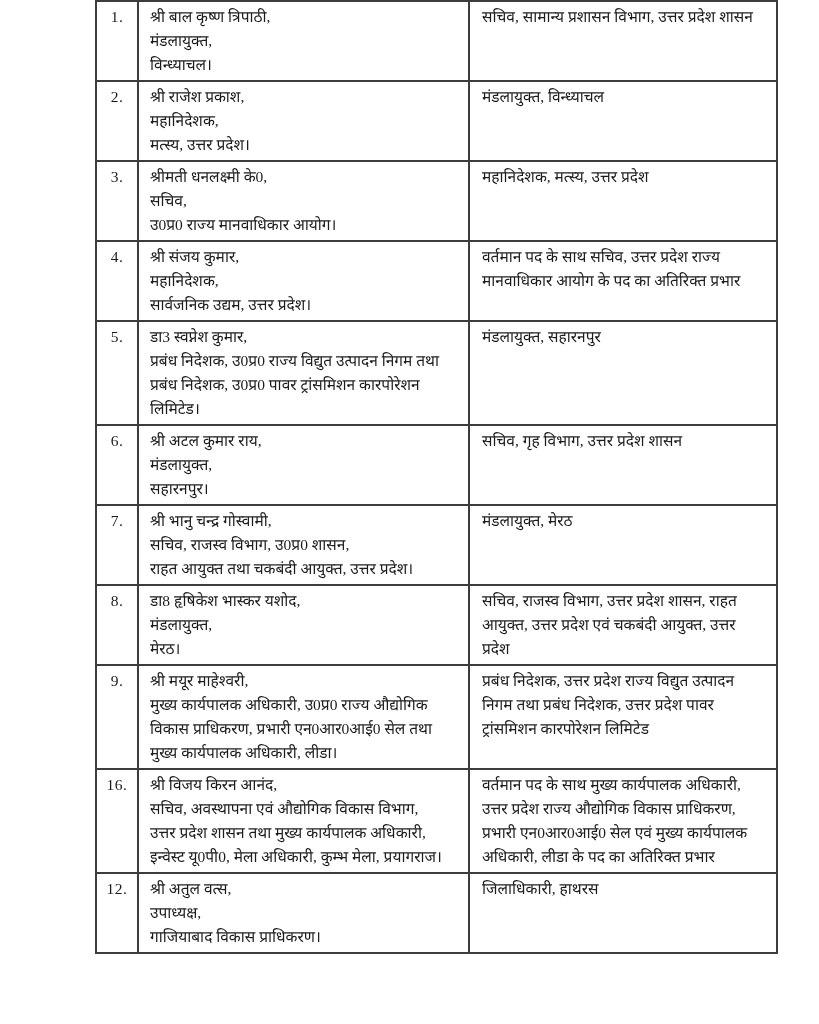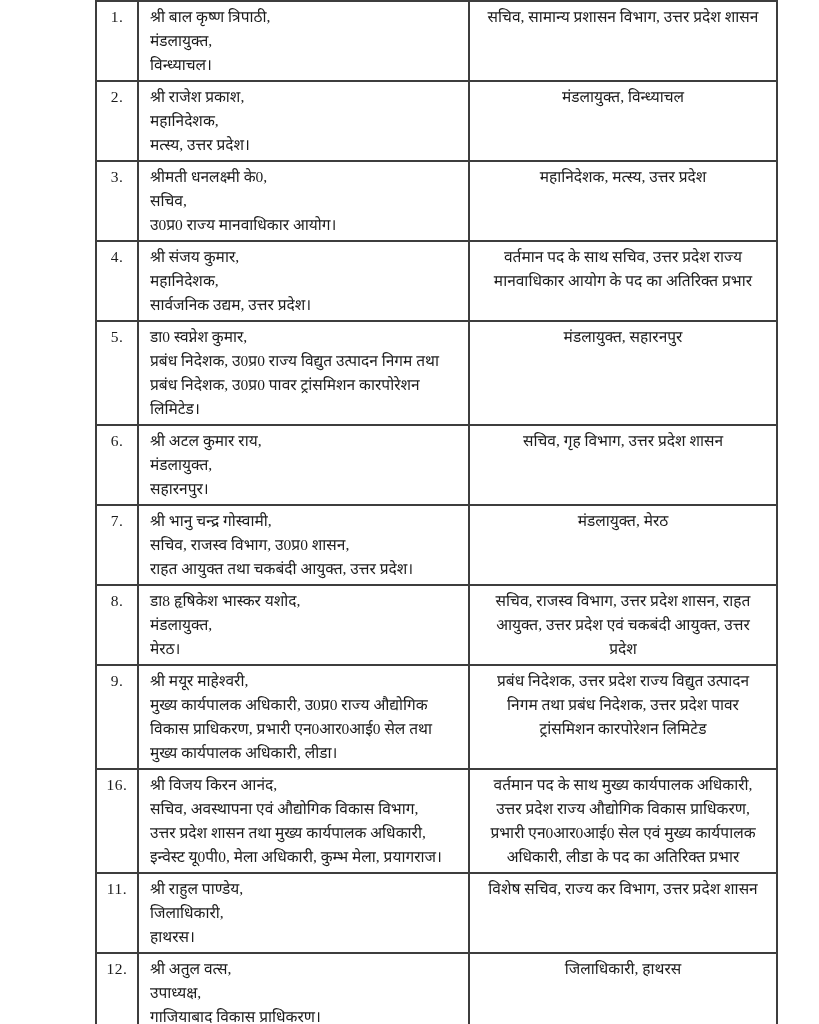--- a/index.html
+++ b/index.html
@@ -35,21 +35,20 @@
     letter-spacing: 0.5px;
   }
   td.from {
     width: 331px;
     padding: 3px 8px 3px 11px;
     white-space: pre-line;
   }
   td.to {
     width: 308px;
     vertical-align: middle;
-    text-align: center;
     padding: 3px 12px;
     line-height: 25px;
   }
 </style>
 </head>
 <body>
 
 <div id="page">
   <table class="transfer">
     <tbody>
@@ -76,21 +75,21 @@
       </tr>
       <tr style="height:75px">
         <td class="sn">4.</td>
         <td class="from">श्री संजय कुमार,
 महानिदेशक,
 सार्वजनिक उद्यम, उत्तर प्रदेश।</td>
         <td class="to">वर्तमान पद के साथ सचिव, उत्तर प्रदेश राज्य मानवाधिकार आयोग के पद का अतिरिक्त प्रभार</td>
       </tr>
       <tr style="height:99px">
         <td class="sn">5.</td>
-        <td class="from">डा0 स्वप्नेश कुमार,
+        <td class="from">डा3 स्वप्नेश कुमार,
 प्रबंध निदेशक, उ0प्र0 राज्य विद्युत उत्पादन निगम तथा
 प्रबंध निदेशक, उ0प्र0 पावर ट्रांसमिशन कारपोरेशन
 लिमिटेड।</td>
         <td class="to">मंडलायुक्त, सहारनपुर</td>
       </tr>
       <tr style="height:76px">
         <td class="sn">6.</td>
         <td class="from">श्री अटल कुमार राय,
 मंडलायुक्त,
 सहारनपुर।</td>
@@ -119,27 +118,20 @@
         <td class="to">प्रबंध निदेशक, उत्तर प्रदेश राज्य विद्युत उत्पादन निगम तथा प्रबंध निदेशक, उत्तर प्रदेश पावर ट्रांसमिशन कारपोरेशन लिमिटेड</td>
       </tr>
       <tr style="height:100px">
         <td class="sn">16.</td>
         <td class="from">श्री विजय किरन आनंद,
 सचिव, अवस्थापना एवं औद्योगिक विकास विभाग,
 उत्तर प्रदेश शासन तथा मुख्य कार्यपालक अधिकारी,
 इन्वेस्ट यू0पी0, मेला अधिकारी, कुम्भ मेला, प्रयागराज।</td>
         <td class="to">वर्तमान पद के साथ मुख्य कार्यपालक अधिकारी, उत्तर प्रदेश राज्य औद्योगिक विकास प्राधिकरण, प्रभारी एन0आर0आई0 सेल एवं मुख्य कार्यपालक अधिकारी, लीडा के पद का अतिरिक्त प्रभार</td>
       </tr>
-      <tr style="height:73px">
-        <td class="sn">11.</td>
-        <td class="from">श्री राहुल पाण्डेय,
-जिलाधिकारी,
-हाथरस।</td>
-        <td class="to">विशेष सचिव, राज्य कर विभाग, उत्तर प्रदेश शासन</td>
-      </tr>
       <tr style="height:72px">
         <td class="sn">12.</td>
         <td class="from">श्री अतुल वत्स,
 उपाध्यक्ष,
 गाजियाबाद विकास प्राधिकरण।</td>
         <td class="to">जिलाधिकारी, हाथरस</td>
       </tr>
 
     </tbody>
   </table>

